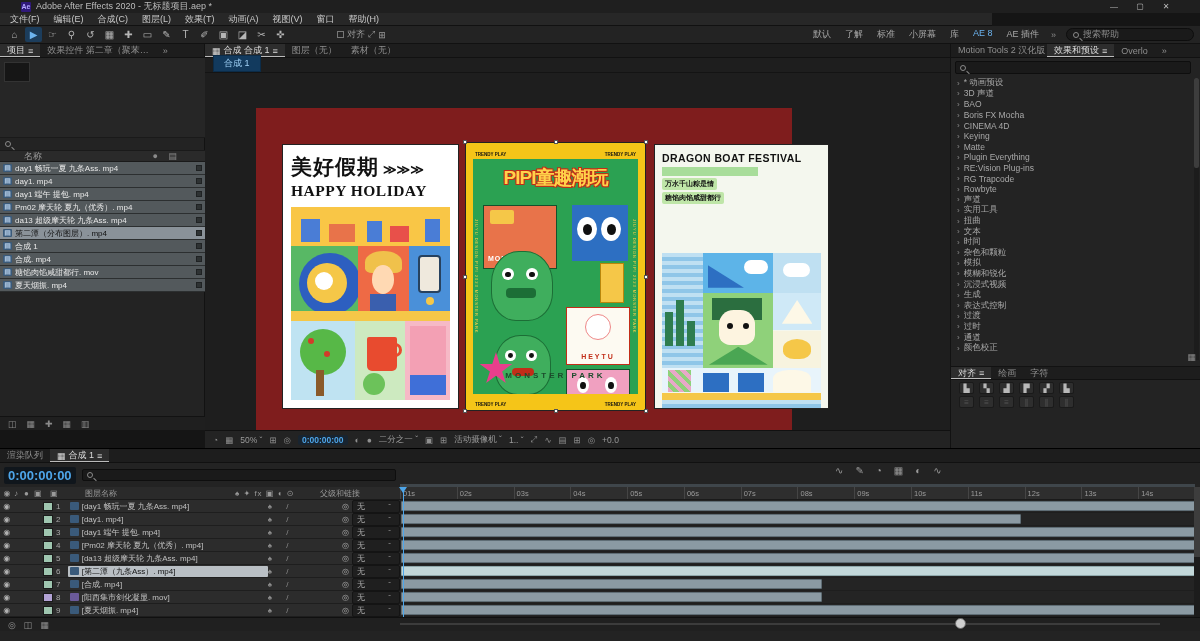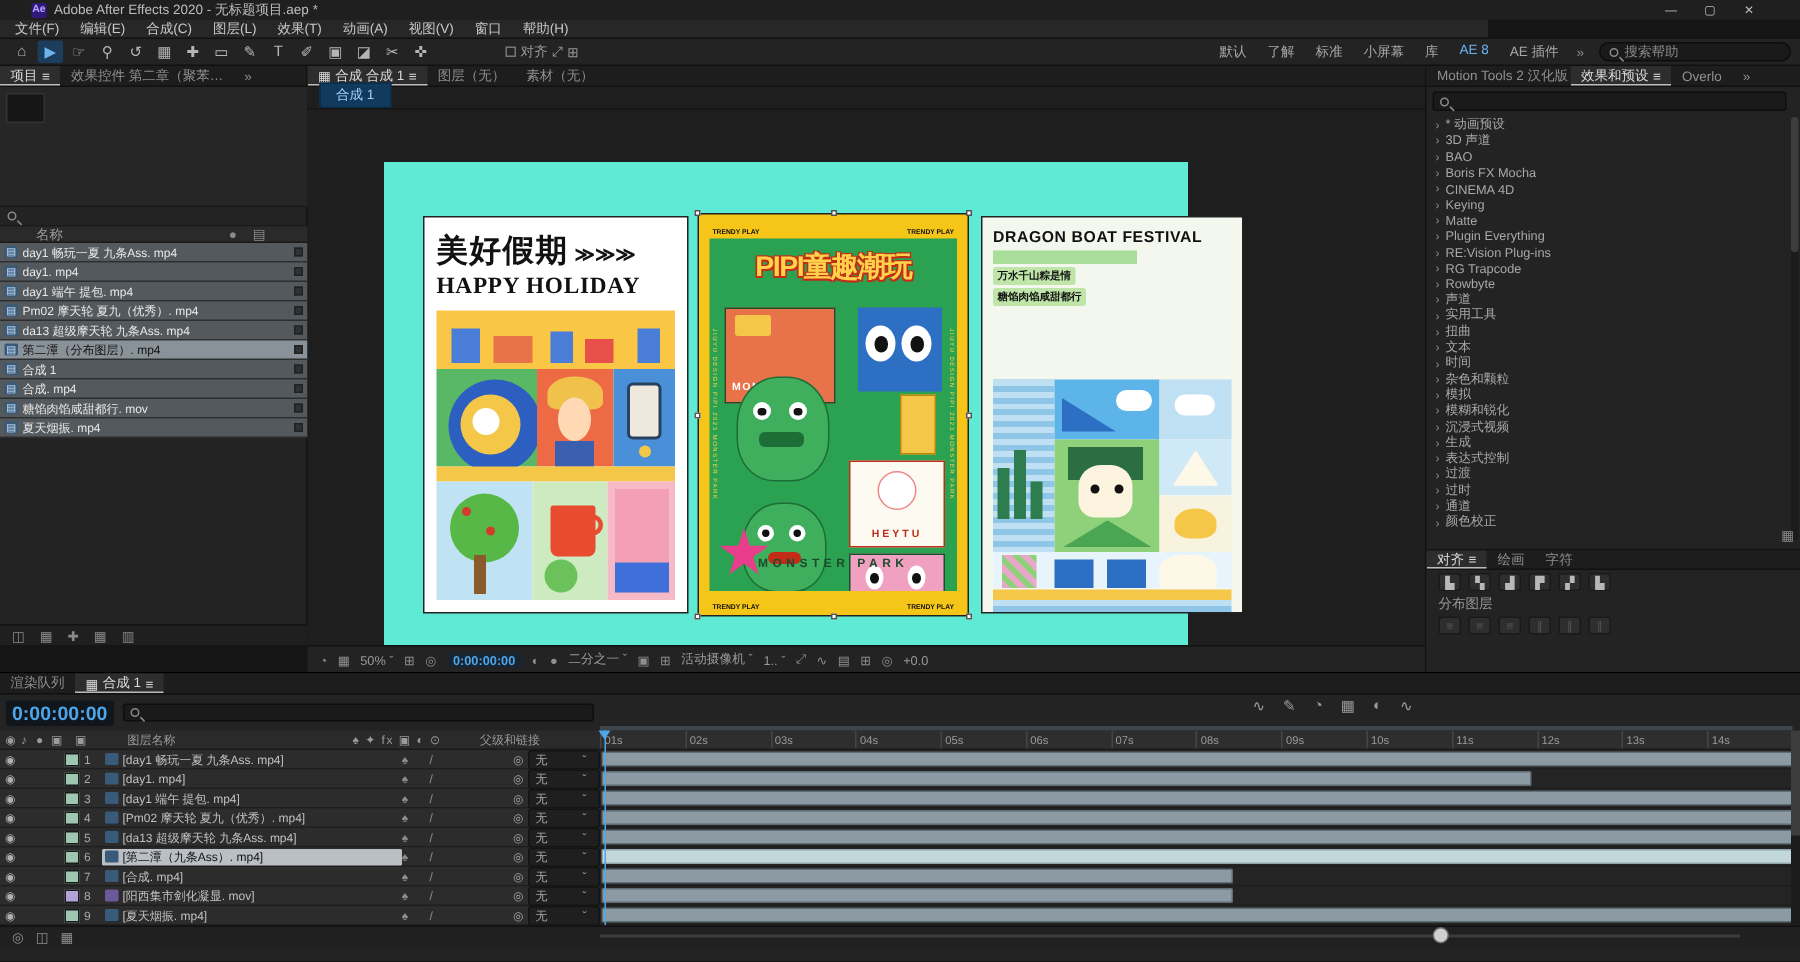--- a/index.html
+++ b/index.html
@@ -38,21 +38,21 @@
 #proj-list{position:absolute;left:0;top:118px;width:205px}
 .prow{display:flex;align-items:center;height:13px;background:#53595c;border-bottom:1px solid #2c2f30;padding:0 3px;gap:3px;color:#e8e8e8;font-size:8px;white-space:nowrap;overflow:hidden}
 .prow .ficon{width:9px;height:8px;flex:none;display:flex;align-items:center;justify-content:center;font-size:7px;color:#cfe6ff;background:#3a5a7a;border-radius:1px}
 .prow.selected{background:#8a9299;color:#111}
 .prow .rsq{margin-left:auto;width:6px;height:6px;background:#2e3233;border:1px solid #1f2223;flex:none}
 #proj-foot{position:absolute;left:0;top:372px;width:205px;height:14px;background:#1f1f1f;display:flex;align-items:center;gap:10px;padding:0 8px;color:#8a8a8a;border-top:1px solid #121212}
 
 #viewer{left:205px;top:44px;width:745px;height:386px;background:#1e1e1e}
 #viewer .subtabs{position:absolute;left:0;top:14px;width:745px;height:15px;background:#1e1e1e;border-bottom:1px solid #141414;display:flex;align-items:flex-end;padding-left:8px}
 #viewer .comp-subtab{background:#123a5e;color:#9fd0f5;padding:1px 10px;font-size:9px;border:1px solid #0c2c48}
-#canvas{position:absolute;left:51px;top:64px;width:536px;height:322px;background:#5eead4}
+#canvas{position:absolute;left:51px;top:64px;width:536px;height:322px;background:#7f1d1d}
 #viewer-bottom{left:205px;top:430px;width:745px;height:18px;background:#232323;border-top:1px solid #111;display:flex;align-items:center;gap:7px;padding:0 8px;color:#9a9a9a;font-size:8.5px}
 #viewer-bottom .tc{color:#4ea6ea;font-weight:bold;background:#182430;padding:0 4px;border-radius:2px}
 #viewer-bottom .vic{color:#8f8f8f}
 .ddown{color:#9a9a9a}
 
 .poster{position:absolute;box-shadow:0 0 0 1px #222}
 
 #p1{left:27px;top:37px;width:175px;height:263px;background:#fff;color:#111;padding:8px 8px 6px}
 #p1 .t-row{display:flex;align-items:baseline;gap:4px}
 #p1 .t-cn{font-size:21px;font-weight:bold;letter-spacing:1px}
@@ -631,23 +631,20 @@
     </div>
     <div class="arow">
       <span class="alignbtn">▙</span>
       <span class="alignbtn">▚</span>
       <span class="alignbtn">▟</span>
       <span class="alignbtn">▛</span>
       <span class="alignbtn">▞</span>
       <span class="alignbtn">▙</span>
     </div>
     <div class="arow" style="padding-top:0">
-      <span>分布图层</span>
-    </div>
-    <div class="arow" style="padding-top:0">
       <span class="alignbtn off">≡</span>
       <span class="alignbtn off">≡</span>
       <span class="alignbtn off">≡</span>
       <span class="alignbtn off">∥</span>
       <span class="alignbtn off">∥</span>
       <span class="alignbtn off">∥</span>
     </div>
   </div>
 </div>
 

